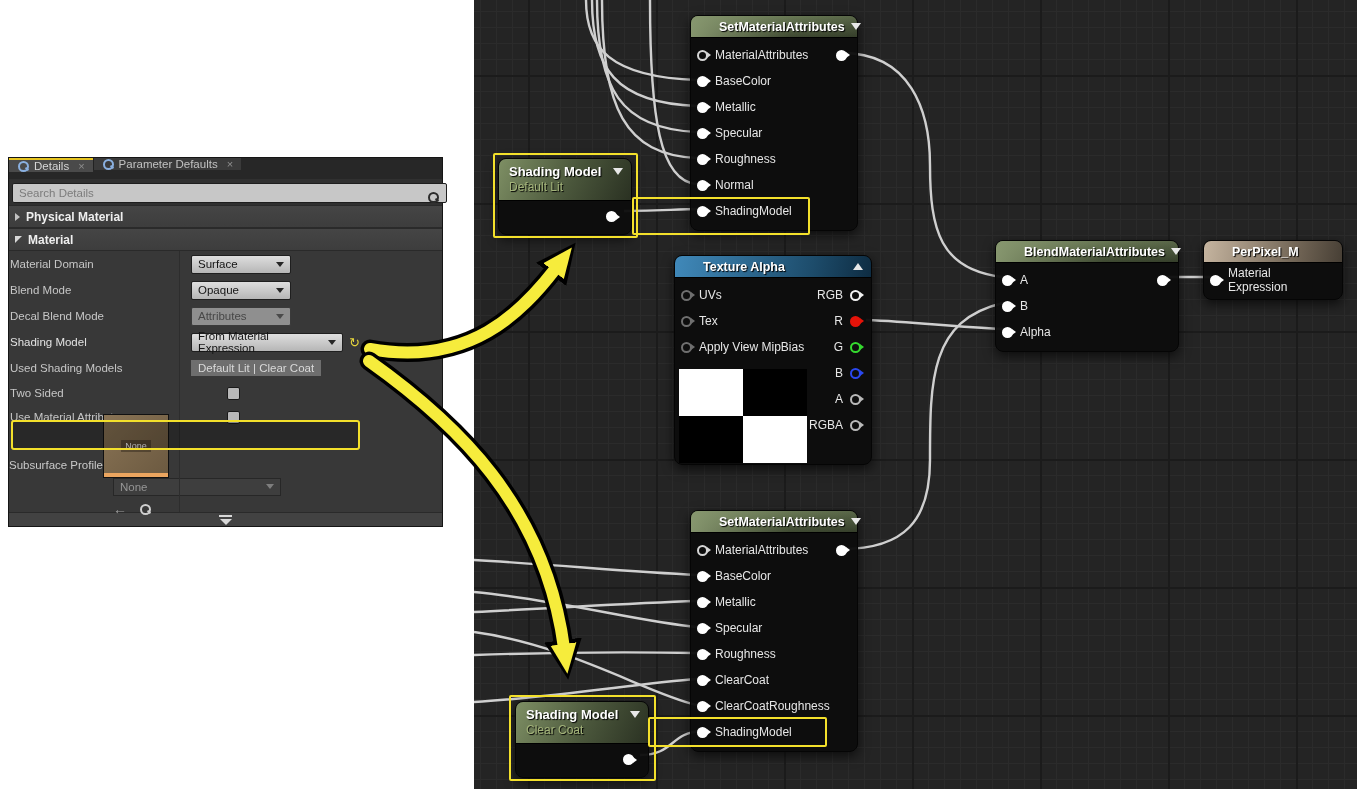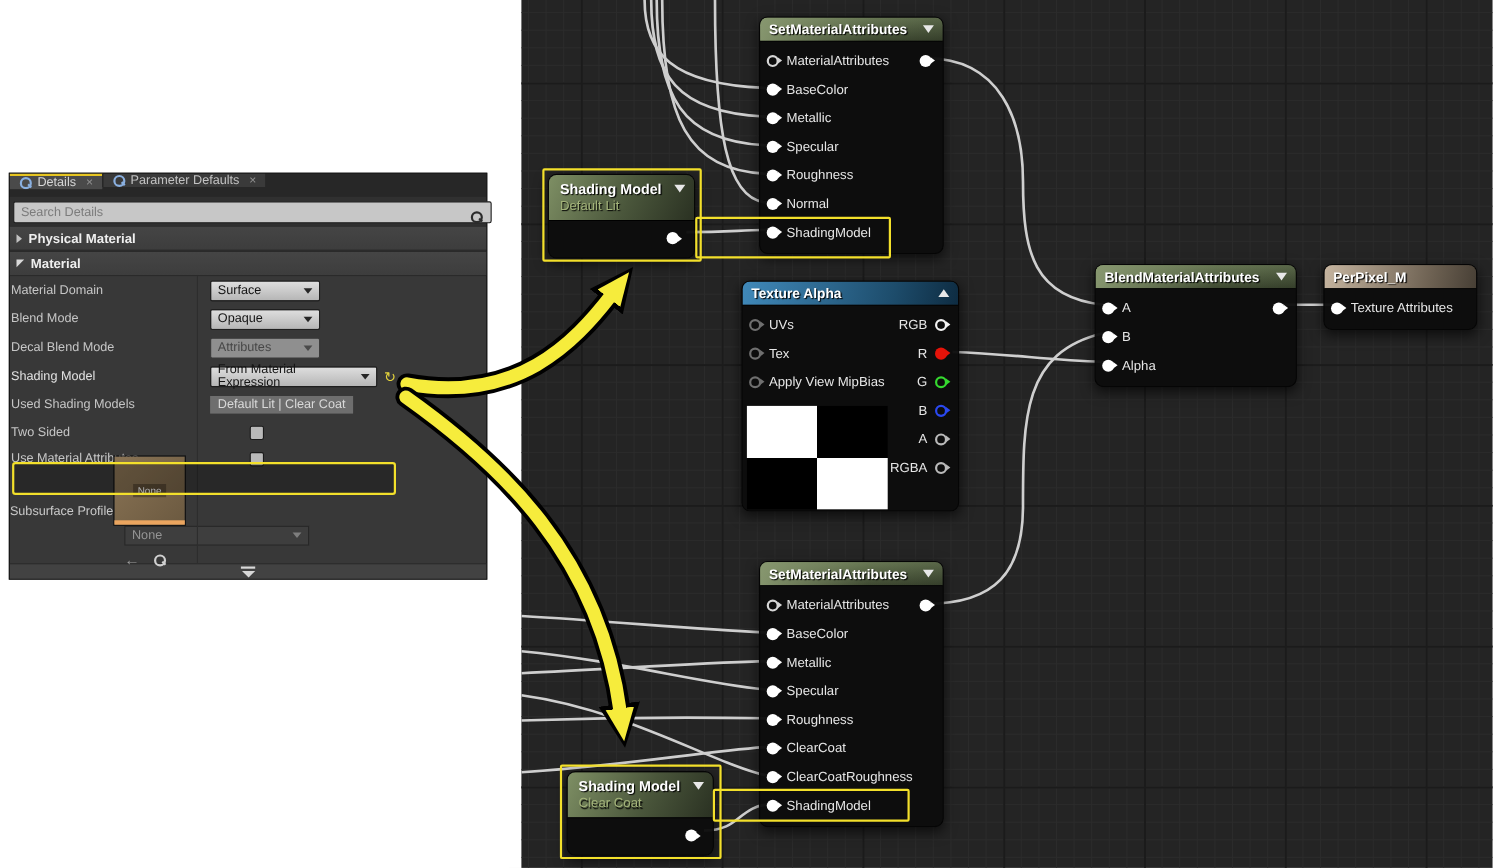--- a/index.html
+++ b/index.html
@@ -19,21 +19,21 @@
     background-position:54px 75px,54px 75px,6px 11px,6px 11px; }
 
   svg.wires, svg.overlay { position:absolute; left:0; top:0; pointer-events:none; }
   svg.wires { z-index:1; }
   svg.overlay { z-index:10; }
 
   .node { position:absolute; z-index:2; background:rgba(13,13,13,0.96);
     border:1px solid #050505; border-radius:8px;
     box-shadow:0 4px 12px rgba(0,0,0,0.65); color:#e9e9e9; }
   .node-header { height:22px; display:flex; align-items:center; gap:6px;
-    padding:0 8px 0 8px; border-bottom:1px solid #000;
+    padding:0 8px 0 28px; border-bottom:1px solid #000;
     border-radius:7px 7px 0 0; font-size:12.5px; font-weight:bold; color:#fff;
     text-shadow:1px 1px 1px #000; }
   .hdr-green { background:linear-gradient(100deg,#87976f 0%,#55624434 60%,#2c342450 100%), linear-gradient(#6d7d58,#39432d); }
   .hdr-blue  { background:linear-gradient(100deg,#4089ba 0%,#1d4c6b 70%,#0e2c42 100%); }
   .hdr-tan   { background:linear-gradient(100deg,#c6b5a0 0%,#6d6152 70%,#473f35 100%); }
   .caret-dn { margin-left:auto; width:0; height:0; border-top:7px solid #e8e8e8;
     border-left:5.5px solid transparent; border-right:5.5px solid transparent; }
   .caret-up { margin-left:auto; width:0; height:0; border-bottom:7px solid #e8e8e8;
     border-left:5.5px solid transparent; border-right:5.5px solid transparent; }
 
@@ -289,21 +289,21 @@
         </div>
     </div>
 
     <div class="node" style="left:729px; top:240px; width:140px;">
       <div class="node-header hdr-tan">
         <span>PerPixel_M</span>
       </div>
       <div class="pins">
           <div class="prow">
             <span class="pin dot" style="--pc: #ffffff;"></span>
-            <span>Texture Attributes</span>
+            <span>Material Expression</span>
             <span class="spacer"></span>
           </div>
         </div>
     </div>
 
     <div class="node" style="left:216px; top:510px; width:168px;">
       <div class="node-header hdr-green">
         <span>SetMaterialAttributes</span>
         <span class="caret-dn"></span>
       </div>

